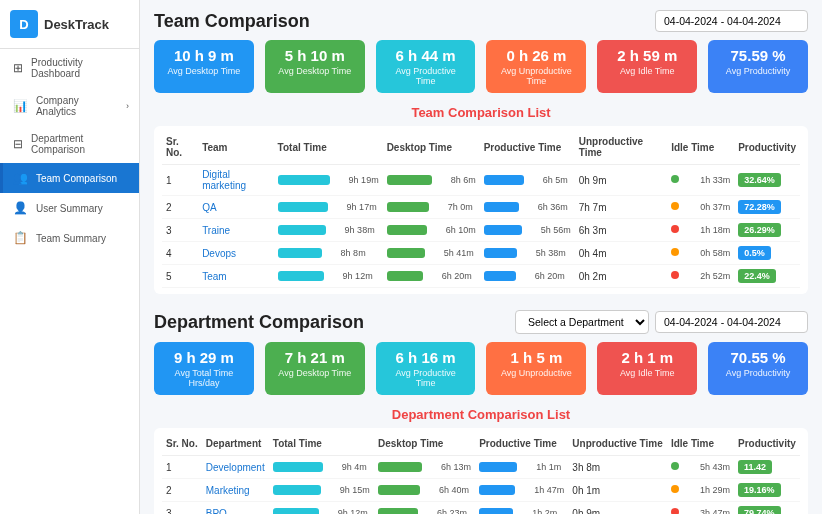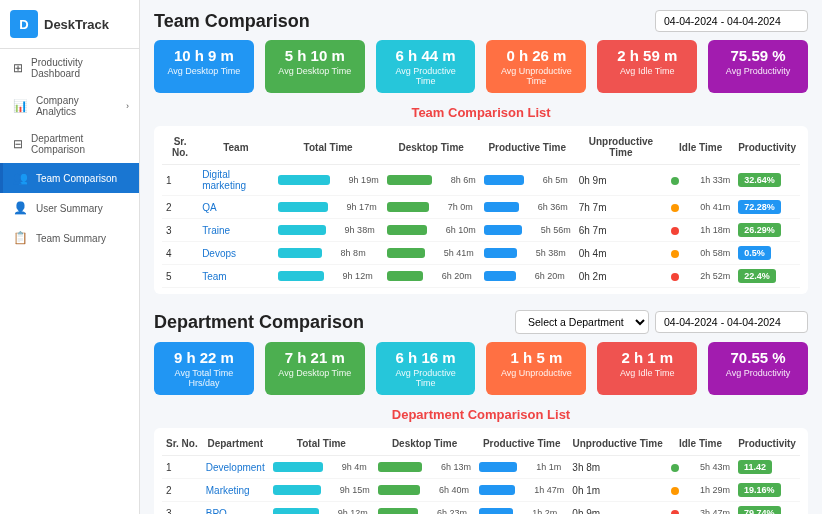--- a/index.html
+++ b/index.html
@@ -106,59 +106,59 @@
       padding: 7px 10px;
       text-align: center;
     }
     .stat-card .stat-val { font-size: 15px; font-weight: bold; }
     .stat-card .stat-lbl { font-size: 9px; opacity: 0.9; margin-top: 2px; }
     .bg-blue { background: #2196F3; }
     .bg-green { background: #4CAF50; }
     .bg-teal { background: #26C6DA; }
     .bg-orange { background: #FF7043; }
     .bg-red { background: #EF5350; }
-    .bg-green2 { background: #a21caf; }
+    .bg-green2 { background: #3b82f6; }
 
     
     .list-title {
       text-align: center;
       color: #ef4444;
       font-size: 13px;
       font-weight: bold;
       margin-bottom: 6px;
     }
     .comparison-table {
       background: white;
       border-radius: 6px;
       padding: 6px 8px;
       margin-bottom: 16px;
     }
     table {
       width: 100%;
       border-collapse: collapse;
     }
     th {
-      text-align: center;
+      text-align: left;
       font-size: 10px;
       color: #444;
       font-weight: bold;
       padding: 4px 4px 6px 4px;
       border-bottom: 1px solid #eee;
     }
     td {
       padding: 4px 4px;
       font-size: 10px;
       color: #333;
       border-bottom: 1px solid #f5f5f5;
       vertical-align: middle;
     }
     .team-link { color: #1976D2; text-decoration: none; }
 
     
-    .bar-wrap { display: flex; align-items: flex-end; gap: 19px; }
+    .bar-wrap { display: flex; align-items: flex-start; gap: 19px; }
     .bar-inner { height: 10px; border-radius: 3px; display: inline-block; }
     .bar-val { font-size: 9px; color: #555; white-space: nowrap; }
     .bar-cyan { background: #26C6DA; }
     .bar-green { background: #4CAF50; }
     .bar-blue { background: #2196F3; }
 
     
     .prod-badge {
       display: inline-block;
       padding: 2px 6px;
@@ -313,21 +313,21 @@
             <td>
       <div class="bar-wrap">
         <span class="bar-inner bar-blue" style="width:35px"></span>
         <span class="bar-val">6h 36m</span>
       </div>
             </td>
             <td>7h 7m</td>
             <td>
       <div class="bar-wrap">
         <span class="dot-orange"></span>
-        <span class="bar-val">0h 41m</span>
+        <span class="bar-val">0h 37m</span>
       </div>
             </td>
             <td>
       <span class="prod-badge prod-blue">72.28%</span></td>
           </tr>
           <tr>
             <td>3</td>
             <td><a class="team-link" href="#">Traine</a></td>
             <td>
       <div class="bar-wrap">
@@ -340,21 +340,21 @@
         <span class="bar-inner bar-green" style="width:40px"></span>
         <span class="bar-val">6h 10m</span>
       </div>
             </td>
             <td>
       <div class="bar-wrap">
         <span class="bar-inner bar-blue" style="width:38px"></span>
         <span class="bar-val">5h 56m</span>
       </div>
             </td>
-            <td>6h 7m</td>
+            <td>6h 3m</td>
             <td>
       <div class="bar-wrap">
         <span class="dot-red"></span>
         <span class="bar-val">1h 18m</span>
       </div>
             </td>
             <td>
       <span class="prod-badge prod-green">26.29%</span></td>
           </tr>
           <tr>
@@ -428,21 +428,21 @@
     <div class="header-controls">
       <select class="select-dropdown">
         <option>Select a Department</option>
       </select>
       <input type="text" class="date-input" value="04-04-2024 - 04-04-2024" style="">
     </div>
   </div>
 
   <div class="stats-row" id="dept-stats-row">
       <div class="stat-card bg-blue">
-        <div class="stat-val">9 h 22 m</div>
+        <div class="stat-val">9 h 29 m</div>
       <div class="stat-lbl">Avg Total Time Hrs/day</div>
       </div>
       <div class="stat-card bg-green">
         <div class="stat-val">7 h 21 m</div>
       <div class="stat-lbl">Avg Desktop Time</div>
       </div>
       <div class="stat-card bg-teal">
         <div class="stat-val">6 h 16 m</div>
       <div class="stat-lbl">Avg Productive Time</div>
       </div>

